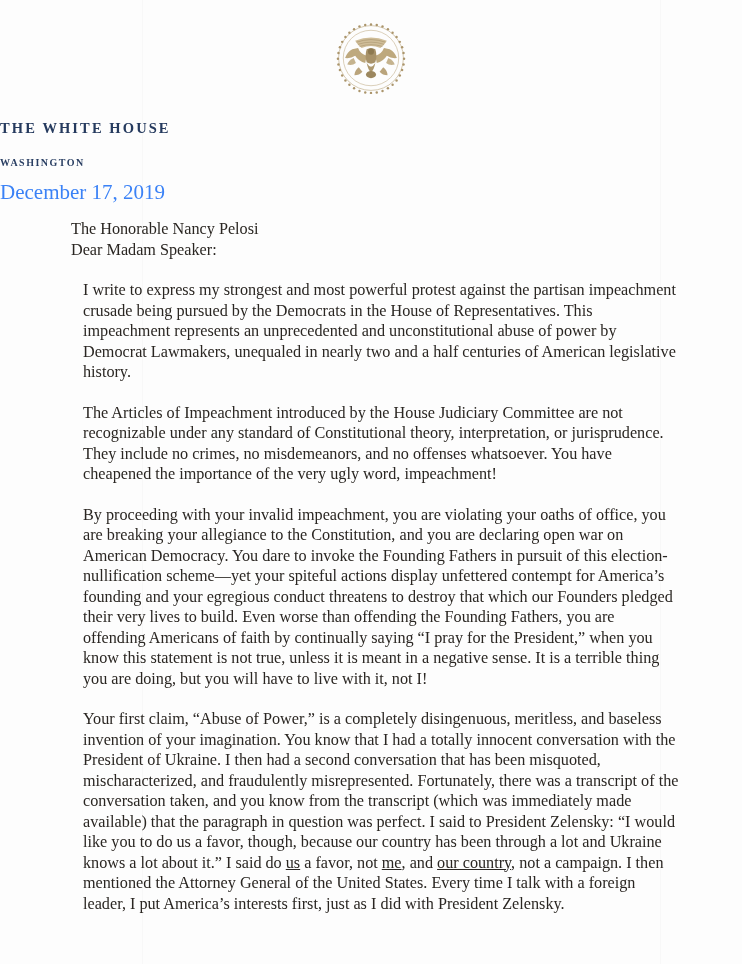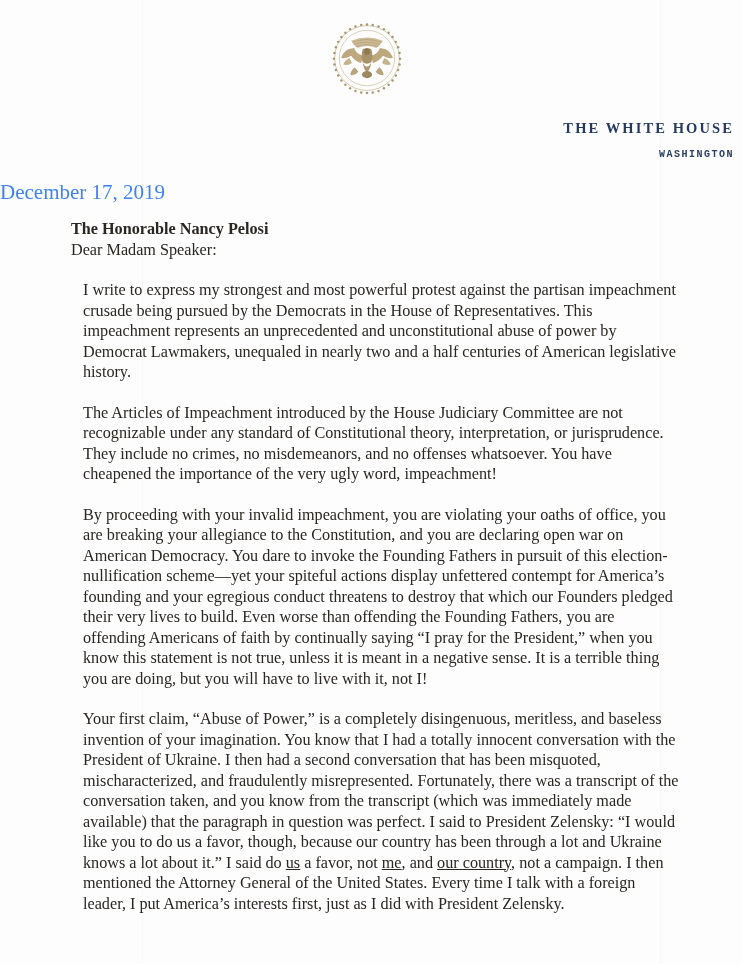--- a/index.html
+++ b/index.html
@@ -30,22 +30,22 @@
     width: 1px;
     background: rgba(0,0,0,0.018);
     pointer-events: none;
   }
   .scanline.b { left: 660px; }
 
   .letterhead {
     position: absolute;
     top: 0;
     left: 0;
-    right: 8px;
-    text-align: right;
+    right: 0;
+    text-align: left;
   }
   .seal-wrap {
     margin-top: 22px;
     display: flex;
     justify-content: center;
   }
   .seal {
     width: 72px;
     height: 72px;
     display: block;
@@ -54,22 +54,22 @@
   .wh-title {
     margin-top: 27px;
     font-family: "Liberation Serif", "DejaVu Serif", serif;
     font-size: 14.5px;
     font-weight: bold;
     letter-spacing: 2.1px;
     color: #253a5e;
     line-height: 1;
   }
   .wh-sub {
-    margin-top: 14px;
-    font-family: Liberation Mono, monospace;
+    margin-top: 22px;
+    font-family: Liberation Serif, serif;
     font-size: 10px;
     font-weight: bold;
     letter-spacing: 1.5px;
     color: #2a3f63;
     line-height: 1;
   }
 
   .date {
     position: absolute;
     top: 182px;
@@ -83,21 +83,20 @@
   .body-area {
     position: absolute;
     top: 219px;
     left: 71px;
     width: 622px;
   }
   .addr {
     font-size: 16.2px;
     line-height: 20.5px;
     color: #2a2622;
-    font-weight: bold;
   }
   .addr div { white-space: nowrap; }
 
   .salutation {
     font-size: 16.2px;
     line-height: 20.5px;
   }
   p.para {
     margin: 12px;
     padding: 0;

